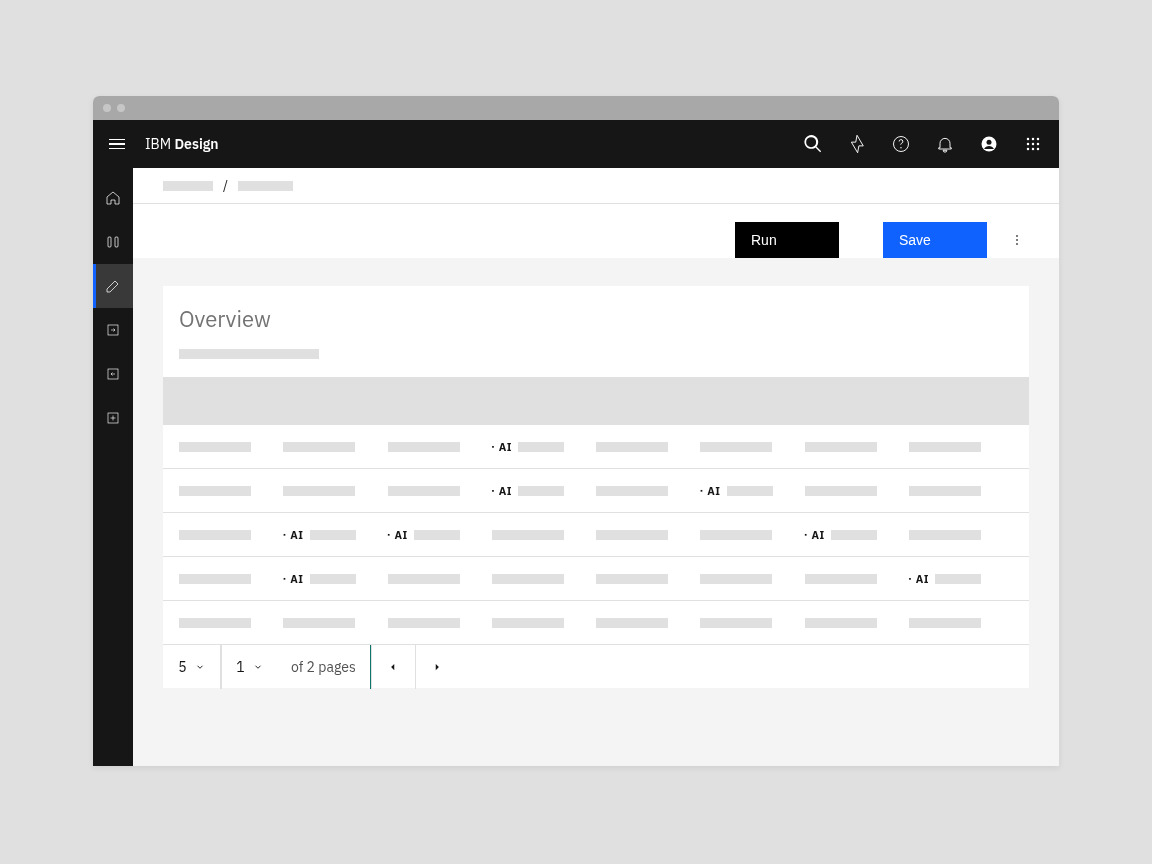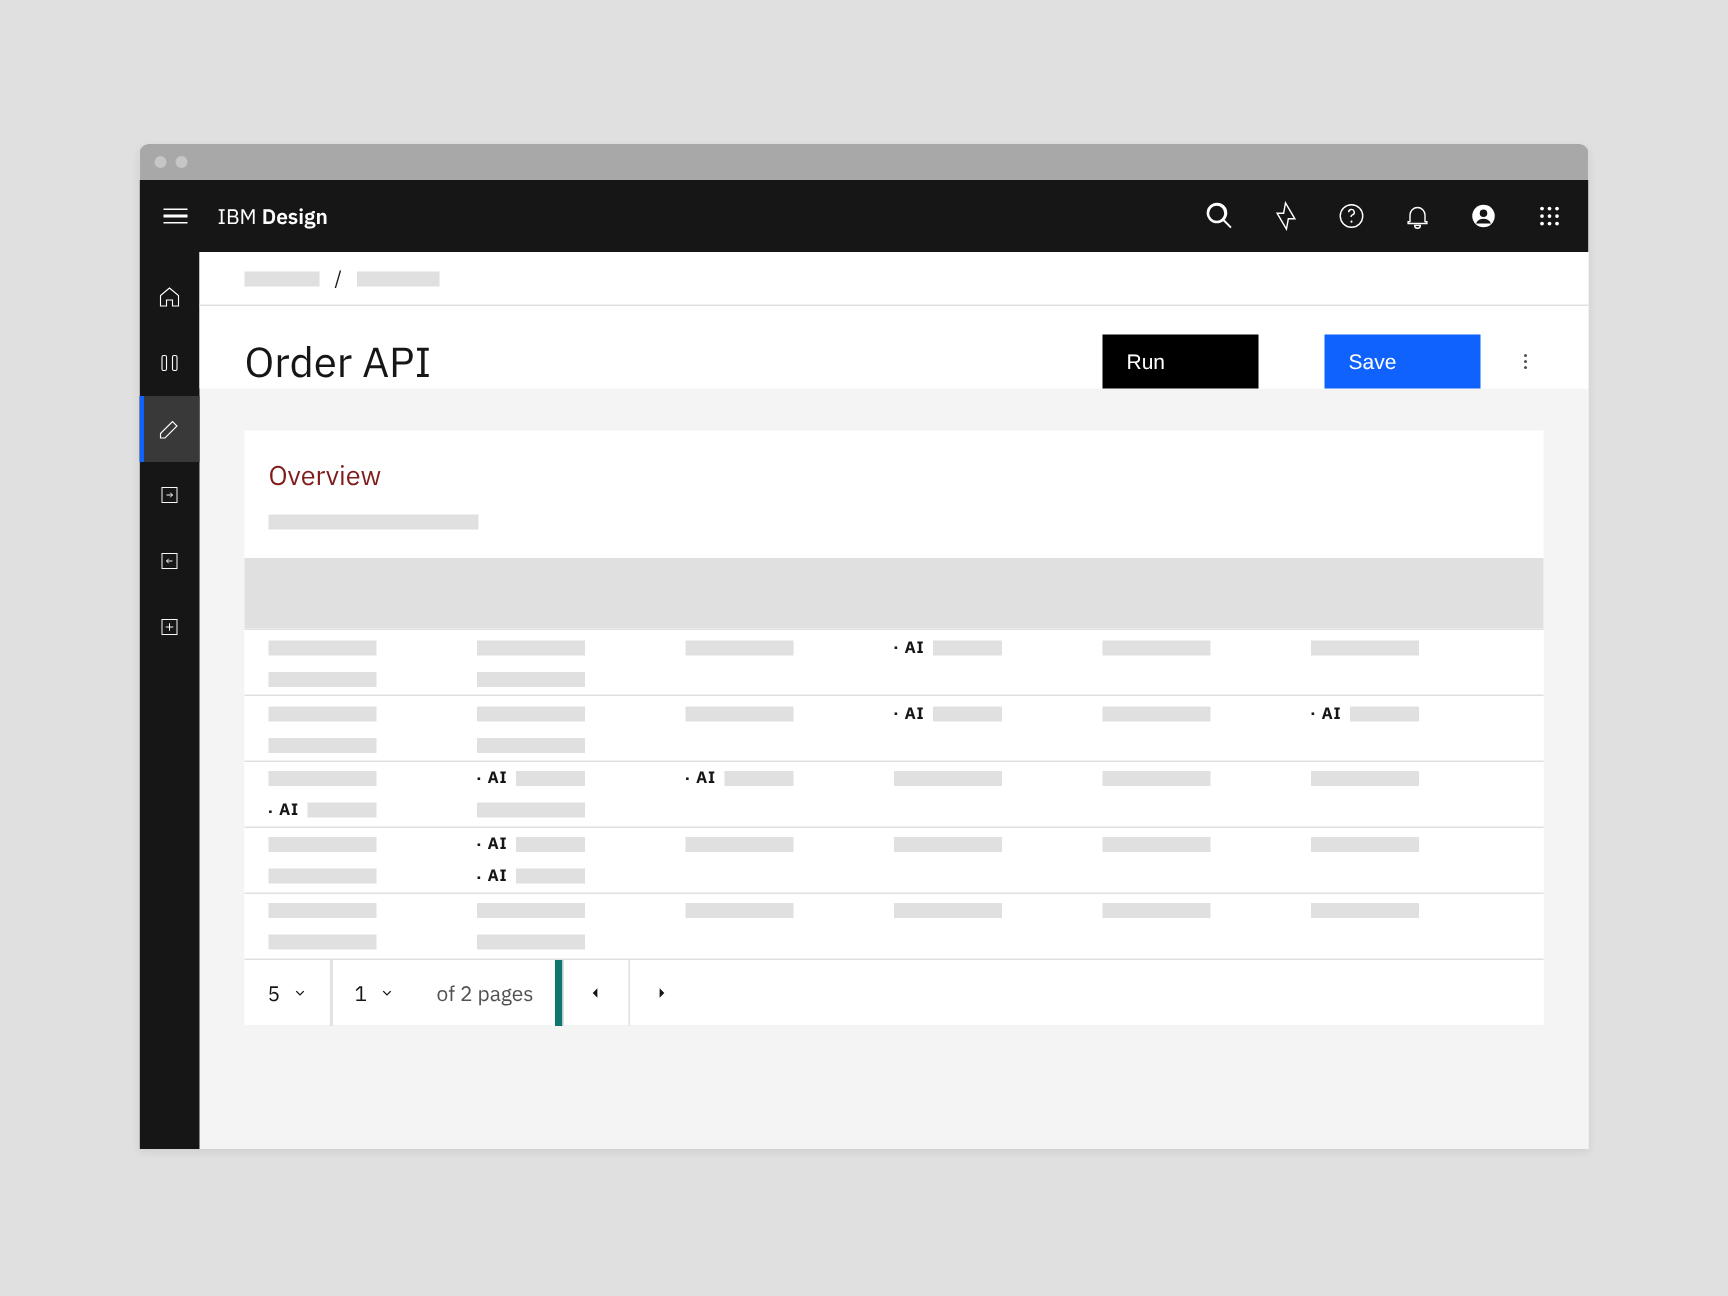--- a/index.html
+++ b/index.html
@@ -93,44 +93,44 @@
   .overflow { width:24px; height:36px; display:flex; align-items:center; justify-content:center; margin-left:18px; cursor:pointer; }
   .overflow svg { width:16px; height:16px; fill:#525252; }
   .tabs { display:flex; margin-top:20px; }
   .tab { padding:12px 16px; font-size:14px; cursor:pointer; color:#525252; background:#e0e0e0; }
   .tab.active { color:#161616; background:#fff; border-top:2px solid #0f62fe; font-weight:600; }
   .content { padding: 28px 30px 0 30px; }
   .card {
     background:#fff;
   }
   .card-head { padding:18px 16px 14px 16px; }
-  .card-title { font-size:18px; color:#7f1d1d; margin-bottom:10px; }
+  .card-title { font-size:22px; color:#737373; margin-bottom:10px; }
   .table {}
   .thead, .trow {
     display:grid;
-    grid-template-columns: repeat(6, 1fr);
+    grid-template-columns: repeat(8, 1fr);
     gap:0;
     align-items:center;
     padding: 0 16px;
   }
   .thead { height:47px; background:#e0e0e0; }
   .trow { height:44px; background:#fff; border-top:1px solid #e0e0e0; }
   .cell { display:flex; align-items:center; gap:6px; }
   .cell .ph { background:#e0e0e0; height:10px; }
   .ai-tag { font-size:11px; font-weight:700; letter-spacing:.5px; color:#161616; display:inline-flex; align-items:center; gap:4px; }
   .ai-tag::before { content:"▪"; font-size:7px; line-height:1; }
   .pagination {
     height:44px; border-top:1px solid #e0e0e0;
     display:flex; align-items:center; font-size:14px; color:#161616;
     background:#fff;
   }
   .pg-sel { width:58px; height:44px; border-right:1px solid #e0e0e0; display:flex; align-items:center; justify-content:center; gap:8px; cursor:pointer; }
   .pg-range { padding:0 14px; flex:1; color:#525252; }
   .pg-page { width:56px; height:44px; border-left:1px solid #e0e0e0; display:flex; align-items:center; justify-content:center; gap:8px; cursor:pointer;}
-  .pg-lbl { padding:0 14px; color:#525252; border-right:5px solid #0f766e; height:44px; display:flex; align-items:center; }
+  .pg-lbl { padding:0 14px; color:#525252; border-right:1px solid #0f766e; height:44px; display:flex; align-items:center; }
   .pg-arrow { width:44px; height:44px; border-left:1px solid #e0e0e0; display:flex; align-items:center; justify-content:center; cursor:pointer; }
   .pg-arrow svg { width:10px; height:10px; fill:#161616; }
   .caret { width:10px; height:10px; }
 </style>
 </head>
 <body>
 
 <div class="window">
   <div class="titlebar">
     <div class="traffic-dot"></div>
@@ -221,21 +221,20 @@
 
     <div class="page">
       <div class="crumbs">
         <span class="ph" style="width:50px"></span>
         <span>/</span>
         <span class="ph" style="width:55px"></span>
       </div>
 
       <div class="header">
         <div class="header-row">
-          <h1 class="page-title">Order API</h1>
           <div class="header-gap"></div>
           <button class="btn run">Run</button>
           <button class="btn save">Save</button>
           <div class="overflow">
             <svg viewBox="0 0 32 32">
                 <circle cx="16" cy="8" r="2"></circle>
                 <circle cx="16" cy="16" r="2"></circle>
                 <circle cx="16" cy="24" r="2"></circle>
               </svg>
           </div>

